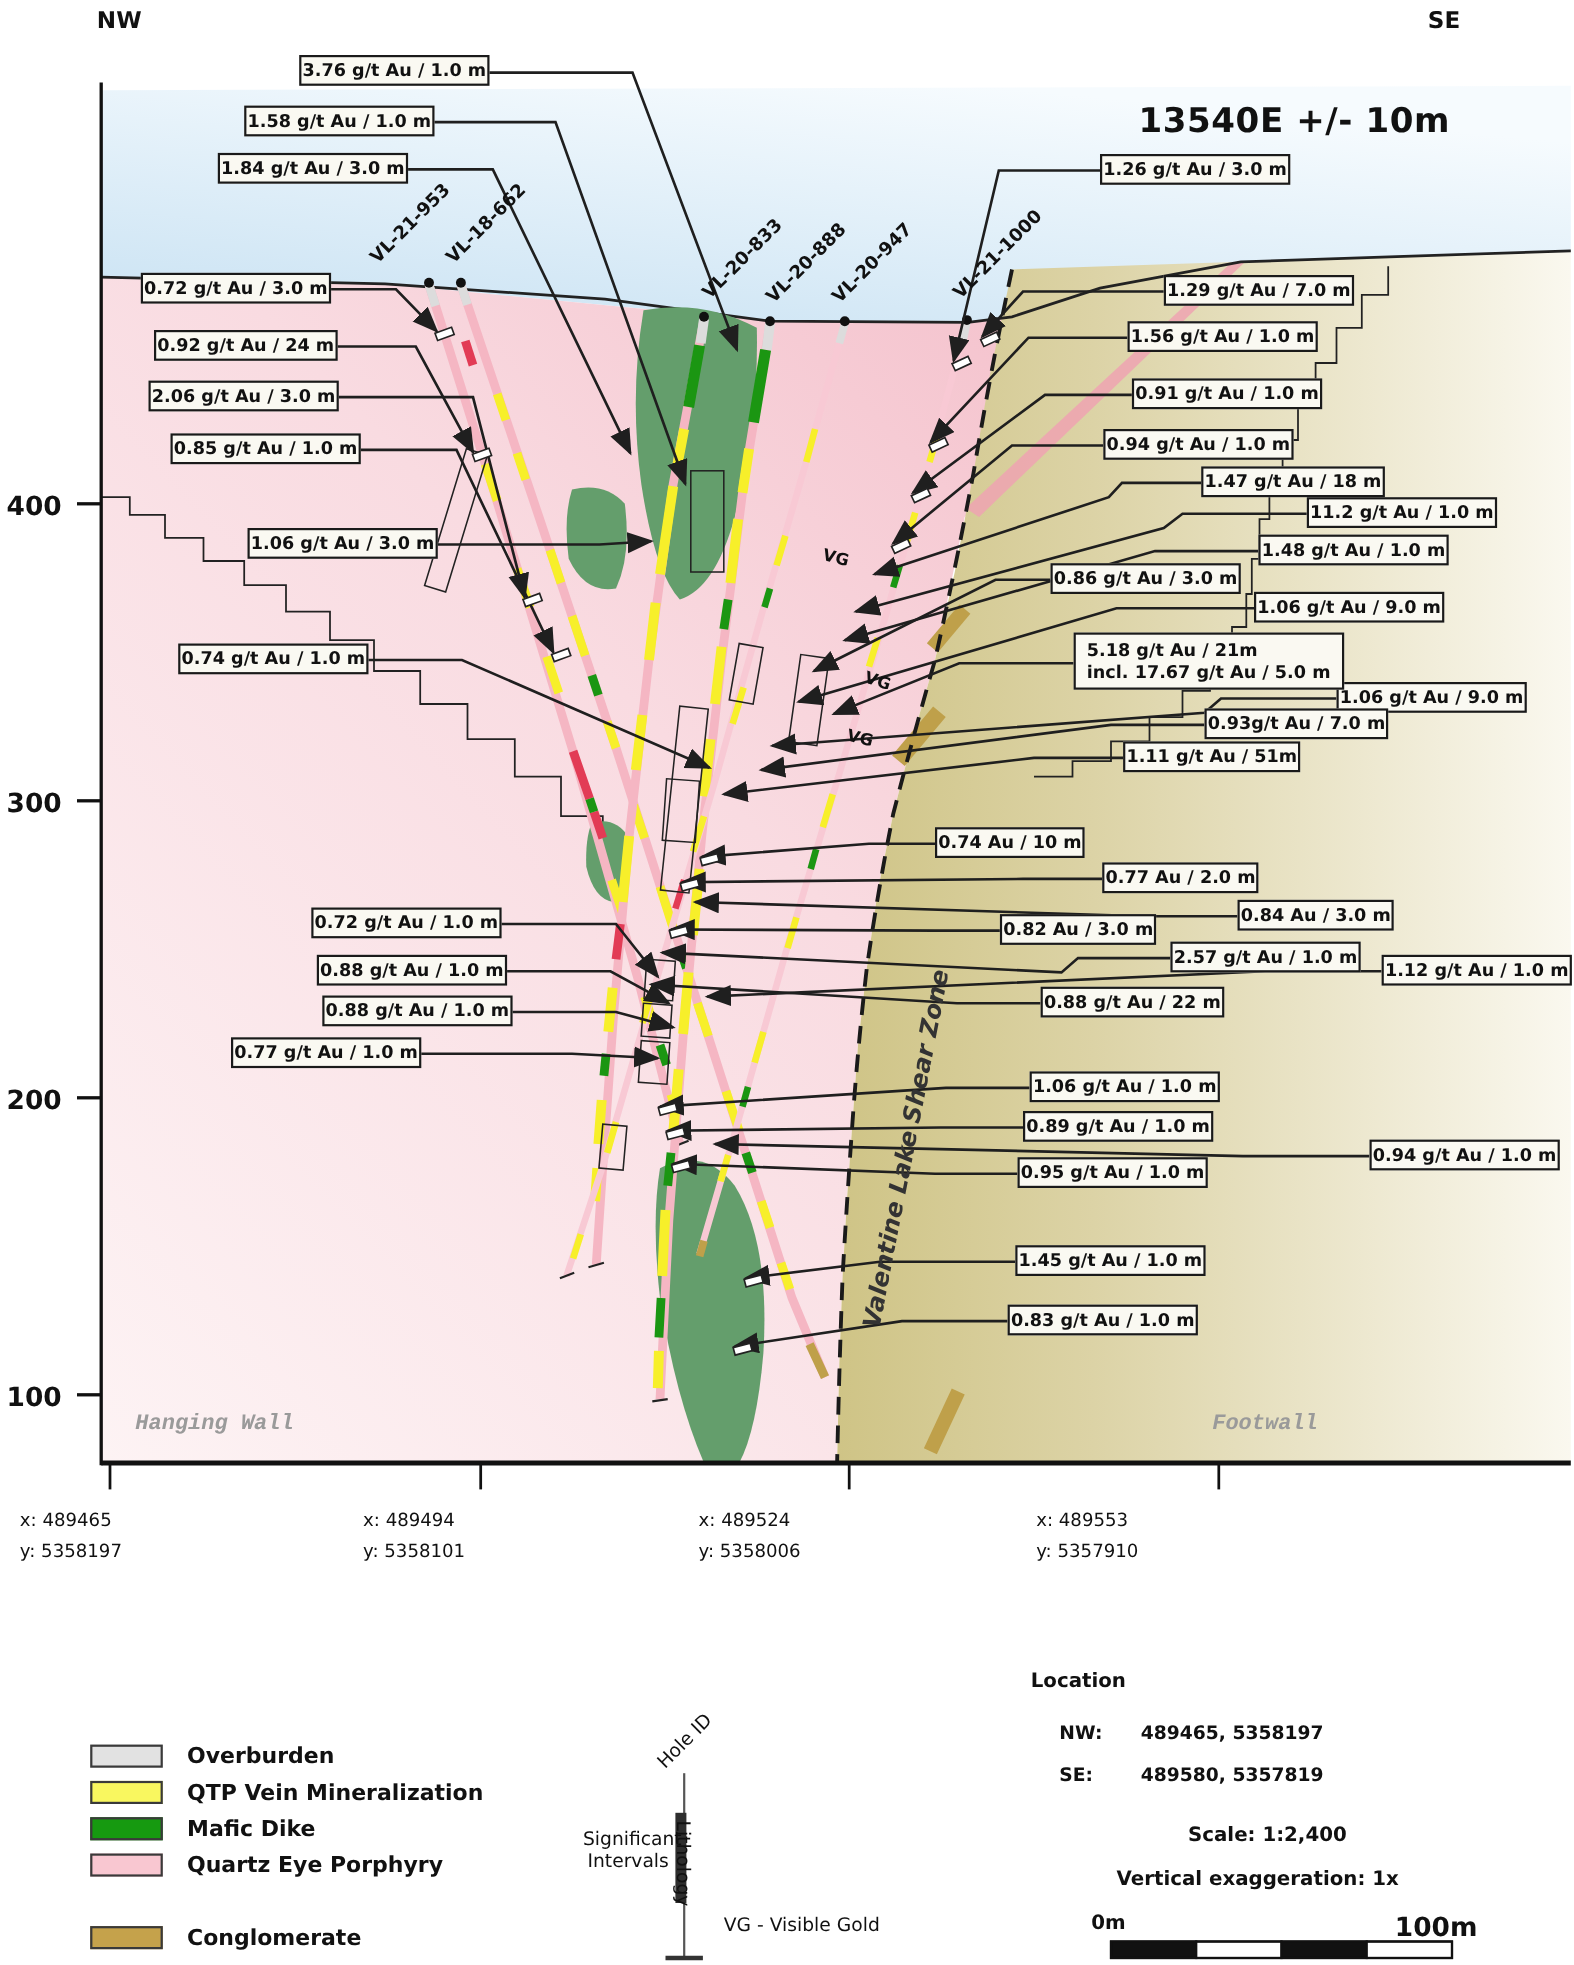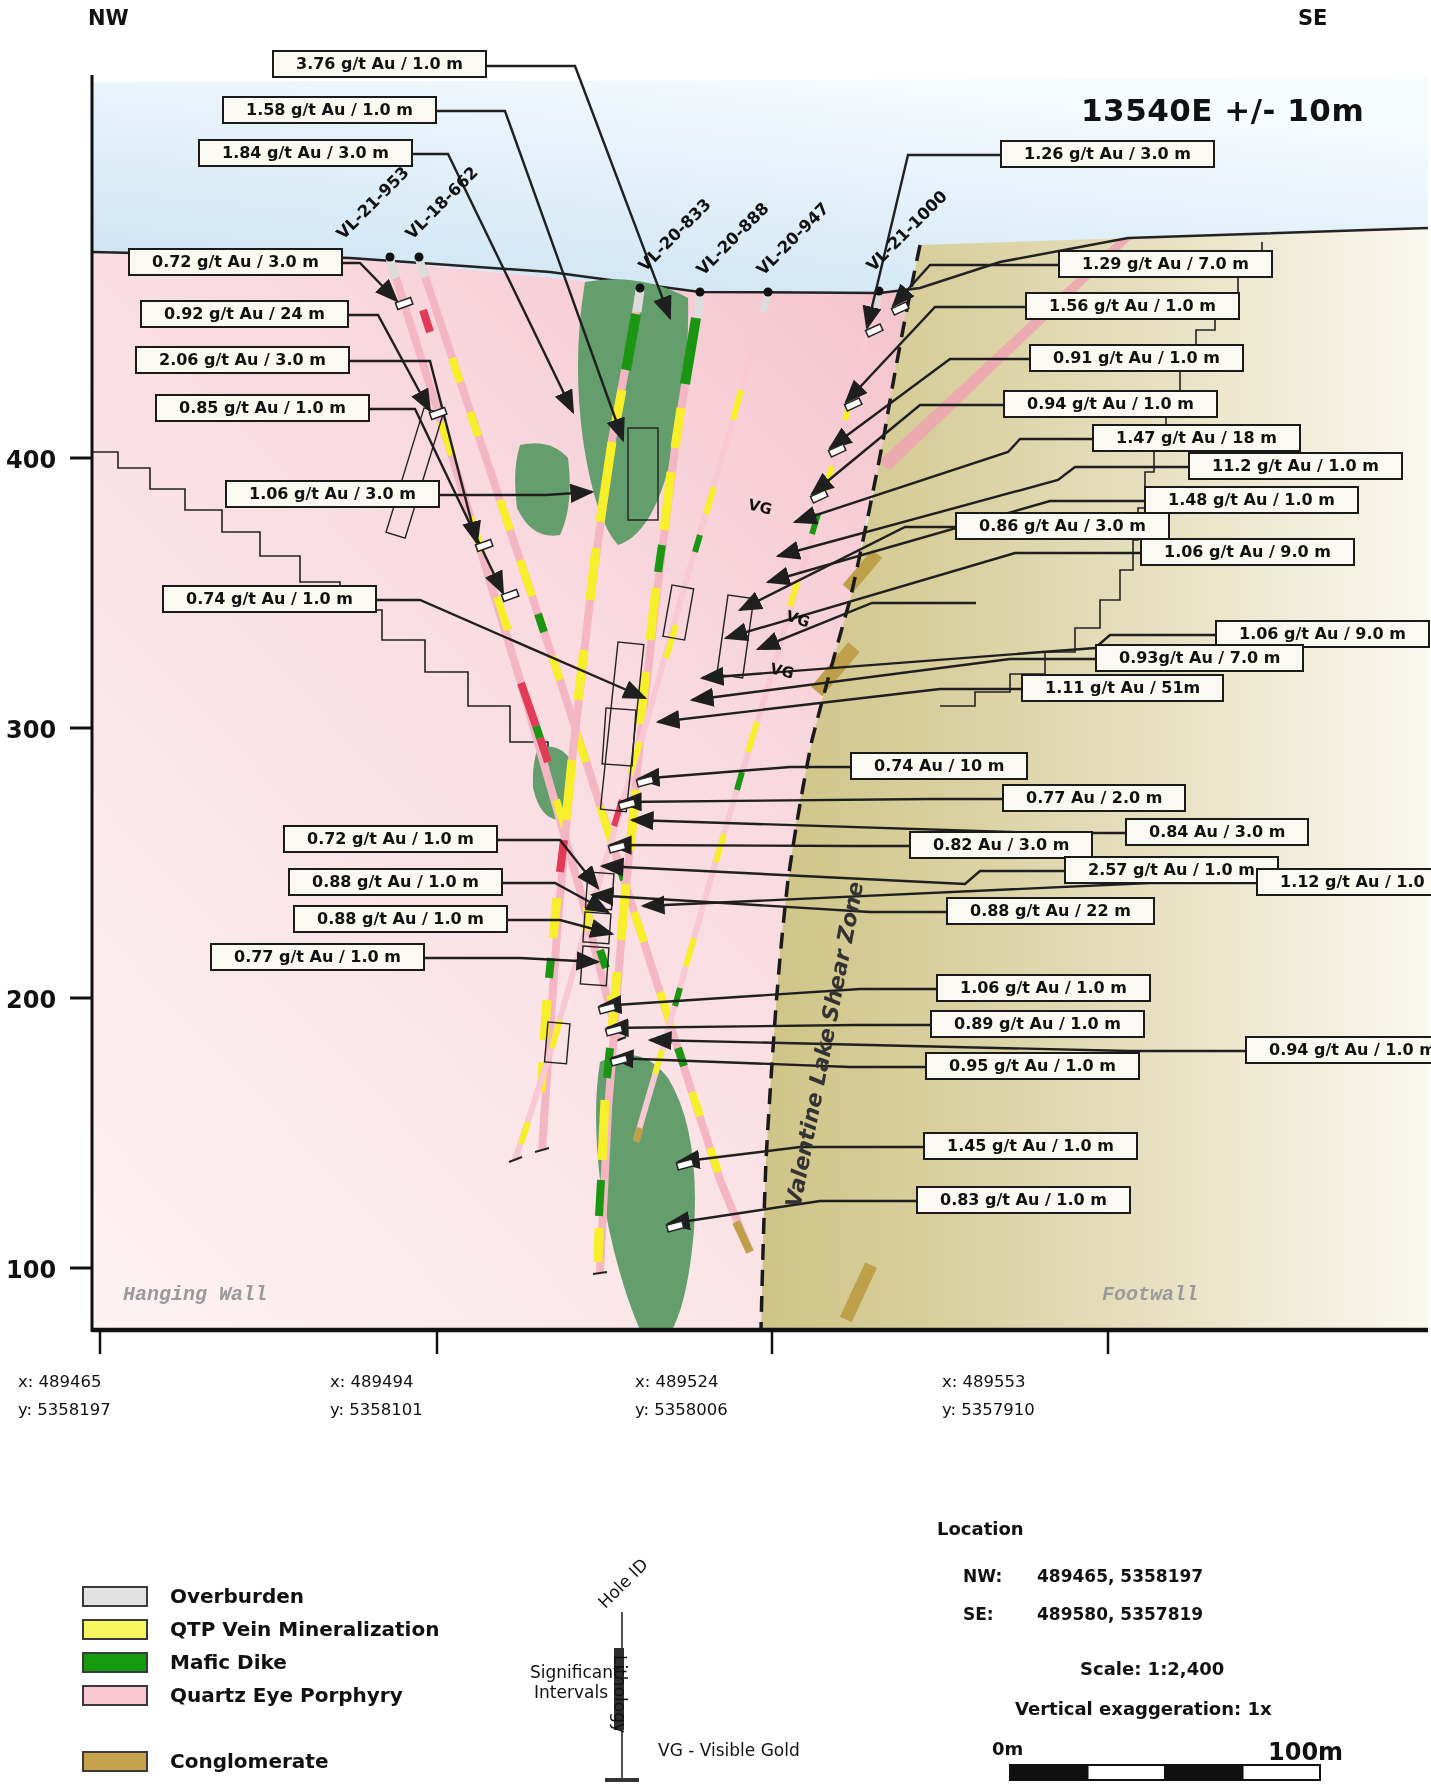--- a/index.html
+++ b/index.html
@@ -1,24 +1,24 @@
 <!DOCTYPE html>
 <html><head>
 <meta charset="utf-8">
 <style>
   html,body{margin:0;padding:0;background:#fff;}
   #stage{position:relative;width:1431px;height:1786px;background:#ffffff;overflow:hidden;
          font-family:"DejaVu Sans","Liberation Sans",sans-serif;}
   #gfx{position:absolute;left:0;top:0;}
-  .co{position:absolute;background:#faf9f2;border:2.5px solid #1a1a1a;padding:3px 22px;
+  .co{position:absolute;background:#faf9f2;border:2.5px solid #1a1a1a;padding:3px 1px;
       font-weight:bold;font-size:16px;color:#111;white-space:nowrap;line-height:1.15;z-index:5;}
   .co2{position:absolute;background:#faf9f2;border:2.5px solid #1a1a1a;padding:4px 10px;
       font-weight:bold;font-size:16px;color:#111;white-space:nowrap;line-height:1.25;z-index:6;}
   .corner{position:absolute;font-weight:bold;font-size:21px;color:#111;z-index:7;}
-  .title{position:absolute;font-weight:bold;font-size:31px;color:#111;z-index:7;letter-spacing:.5px;margin-left:46px;}
+  .title{position:absolute;font-weight:bold;font-size:31px;color:#111;z-index:7;letter-spacing:.5px;}
   .holelabel{position:absolute;font-weight:bold;font-size:16.5px;color:#111;
       transform:rotate(-45deg);transform-origin:left bottom;z-index:4;white-space:nowrap;}
   .ytick{position:absolute;width:52px;text-align:left;font-weight:bold;font-size:24px;color:#111;z-index:4;}
   .xlab{position:absolute;font-weight:normal;font-size:16.5px;color:#111;z-index:4;white-space:nowrap;}
   .walllab{position:absolute;font-style:italic;font-weight:bold;font-size:20px;color:#9a9a9a;z-index:4;font-family:Liberation Mono, monospace;}
   .shear{position:absolute;left:652px;top:1032px;width:345px;text-align:center;font-style:italic;
       font-weight:bold;font-size:22px;color:#333;transform:rotate(-79deg);z-index:4;white-space:nowrap;}
   .vg{position:absolute;font-weight:bold;font-size:15px;color:#111;z-index:4;}
   .legrow{position:absolute;display:flex;align-items:center;z-index:4;}
   .legsw{width:62px;height:17px;border:2px solid #3a3a3a;margin-right:22px;flex:none;}
@@ -304,20 +304,21 @@
 <div class="co" style="left:1000px;top:140px">1.26 g/t Au / 3.0 m</div>
 <div class="co" style="left:1058px;top:250px">1.29 g/t Au / 7.0 m</div>
 <div class="co" style="left:1025px;top:292px">1.56 g/t Au / 1.0 m</div>
 <div class="co" style="left:1029px;top:344px">0.91 g/t Au / 1.0 m</div>
 <div class="co" style="left:1003px;top:390px">0.94 g/t Au / 1.0 m</div>
 <div class="co" style="left:1092px;top:424px">1.47 g/t Au / 18 m</div>
 <div class="co" style="left:1188px;top:452px">11.2 g/t Au / 1.0 m</div>
 <div class="co" style="left:1144px;top:486px">1.48 g/t Au / 1.0 m</div>
 <div class="co" style="left:955px;top:512px">0.86 g/t Au / 3.0 m</div>
 <div class="co" style="left:1140px;top:538px">1.06 g/t Au / 9.0 m</div>
+<div class="co2" style="left:976px;top:575px"><span>5.18 g/t Au / 21m</span><br><span>incl. 17.67 g/t Au / 5.0 m</span></div>
 <div class="co" style="left:1215px;top:620px">1.06 g/t Au / 9.0 m</div>
 <div class="co" style="left:1095px;top:644px">0.93g/t Au / 7.0 m</div>
 <div class="co" style="left:1021px;top:674px">1.11 g/t Au / 51m</div>
 <div class="co" style="left:850px;top:752px">0.74 Au / 10 m</div>
 <div class="co" style="left:1002px;top:784px">0.77 Au / 2.0 m</div>
 <div class="co" style="left:1125px;top:818px">0.84 Au / 3.0 m</div>
 <div class="co" style="left:909px;top:831px">0.82 Au / 3.0 m</div>
 <div class="co" style="left:1064px;top:856px">2.57 g/t Au / 1.0 m</div>
 <div class="co" style="left:1256px;top:868px">1.12 g/t Au / 1.0 m</div>
 <div class="co" style="left:946px;top:897px">0.88 g/t Au / 22 m</div>

